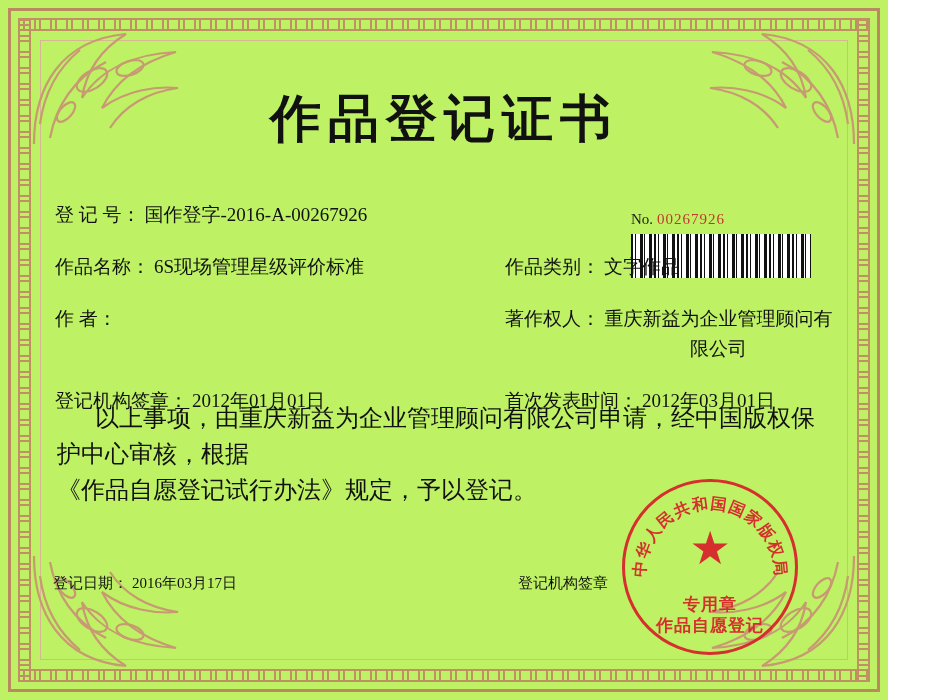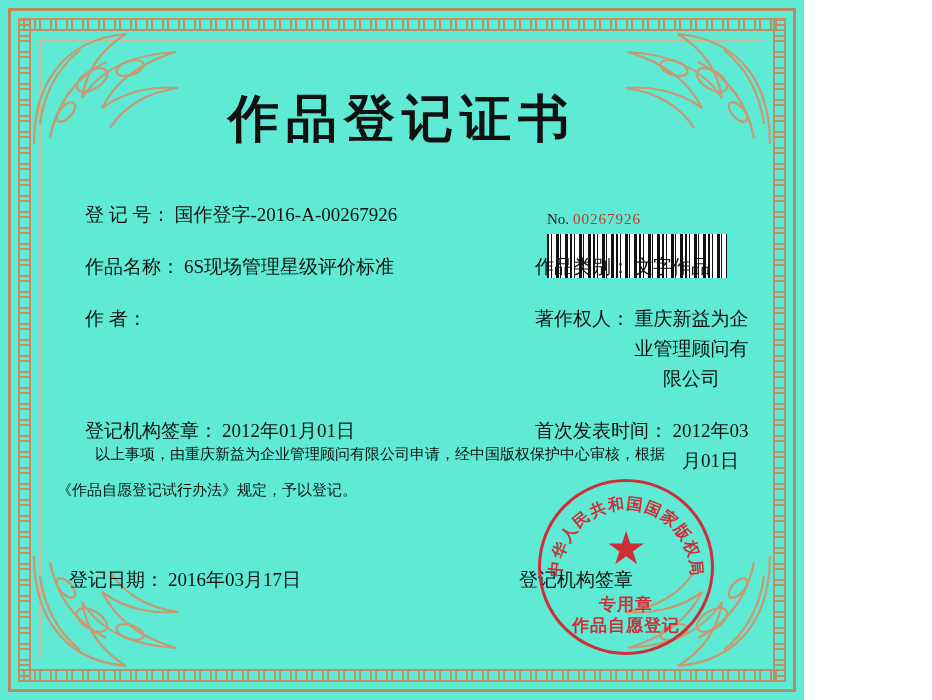--- a/index.html
+++ b/index.html
@@ -10,24 +10,24 @@
     width: 932px;
     height: 700px;
     background: #ffffff;
     font-family: "Liberation Serif", "DejaVu Serif", serif;
     color: #1a1a1a;
     overflow: hidden;
   }
 
   .certificate {
     position: relative;
-    width: 804px;
+    width: 888px;
     height: 700px;
     box-sizing: border-box;
-    background: #5eead4;
+    background: #bef264;
   }
 
   
   .border-outer {
     position: absolute;
     left: 8px; top: 8px; right: 8px; bottom: 8px;
     border: 3px solid #b98a5f;
     box-sizing: border-box;
   }
   .greek-band {
@@ -125,21 +125,20 @@
       #111 9px, #111 12px, #fff 12px, #fff 13px,
       #111 13px, #111 14px, #fff 14px, #fff 18px,
       #111 18px, #111 21px, #fff 21px, #fff 23px);
   }
 
   .fields {
     position: absolute;
     top: 155px;
     left: 10px;
     right: 10px;
-    margin-left: 30px;
   }
   .field-row {
     display: flex;
     margin-bottom: 22px;
     font-size: 19px;
     line-height: 30px;
   }
   .col-left { width: 450px; display: flex; }
   .col-right { flex: 1; display: flex; }
   .flabel {
@@ -150,35 +149,35 @@
     color: #111;
     padding-left: 4px;
     text-align: center;
   }
 
   .statement {
     position: absolute;
     top: 355px;
     left: 12px;
     right: 12px;
-    font-size: 15px;
+    font-size: 24px;
     line-height: 36px;
     text-indent: 38px;
     color: #111;
-    margin-top: 36px;
   }
   .statement .l2 { text-indent: 0; display: block; }
 
   .footer {
     position: absolute;
     bottom: 62px;
-    left: 24px;
+    left: 8px;
     right: 10px;
     display: flex;
-    font-size: 19px;
+    font-size: 15px;
+    gap: 15px;
   }
   .footer .col-left { width: 450px; }
 
   
   .seal {
     position: absolute;
     right: 90px;
     bottom: 45px;
     width: 170px;
     height: 170px;

